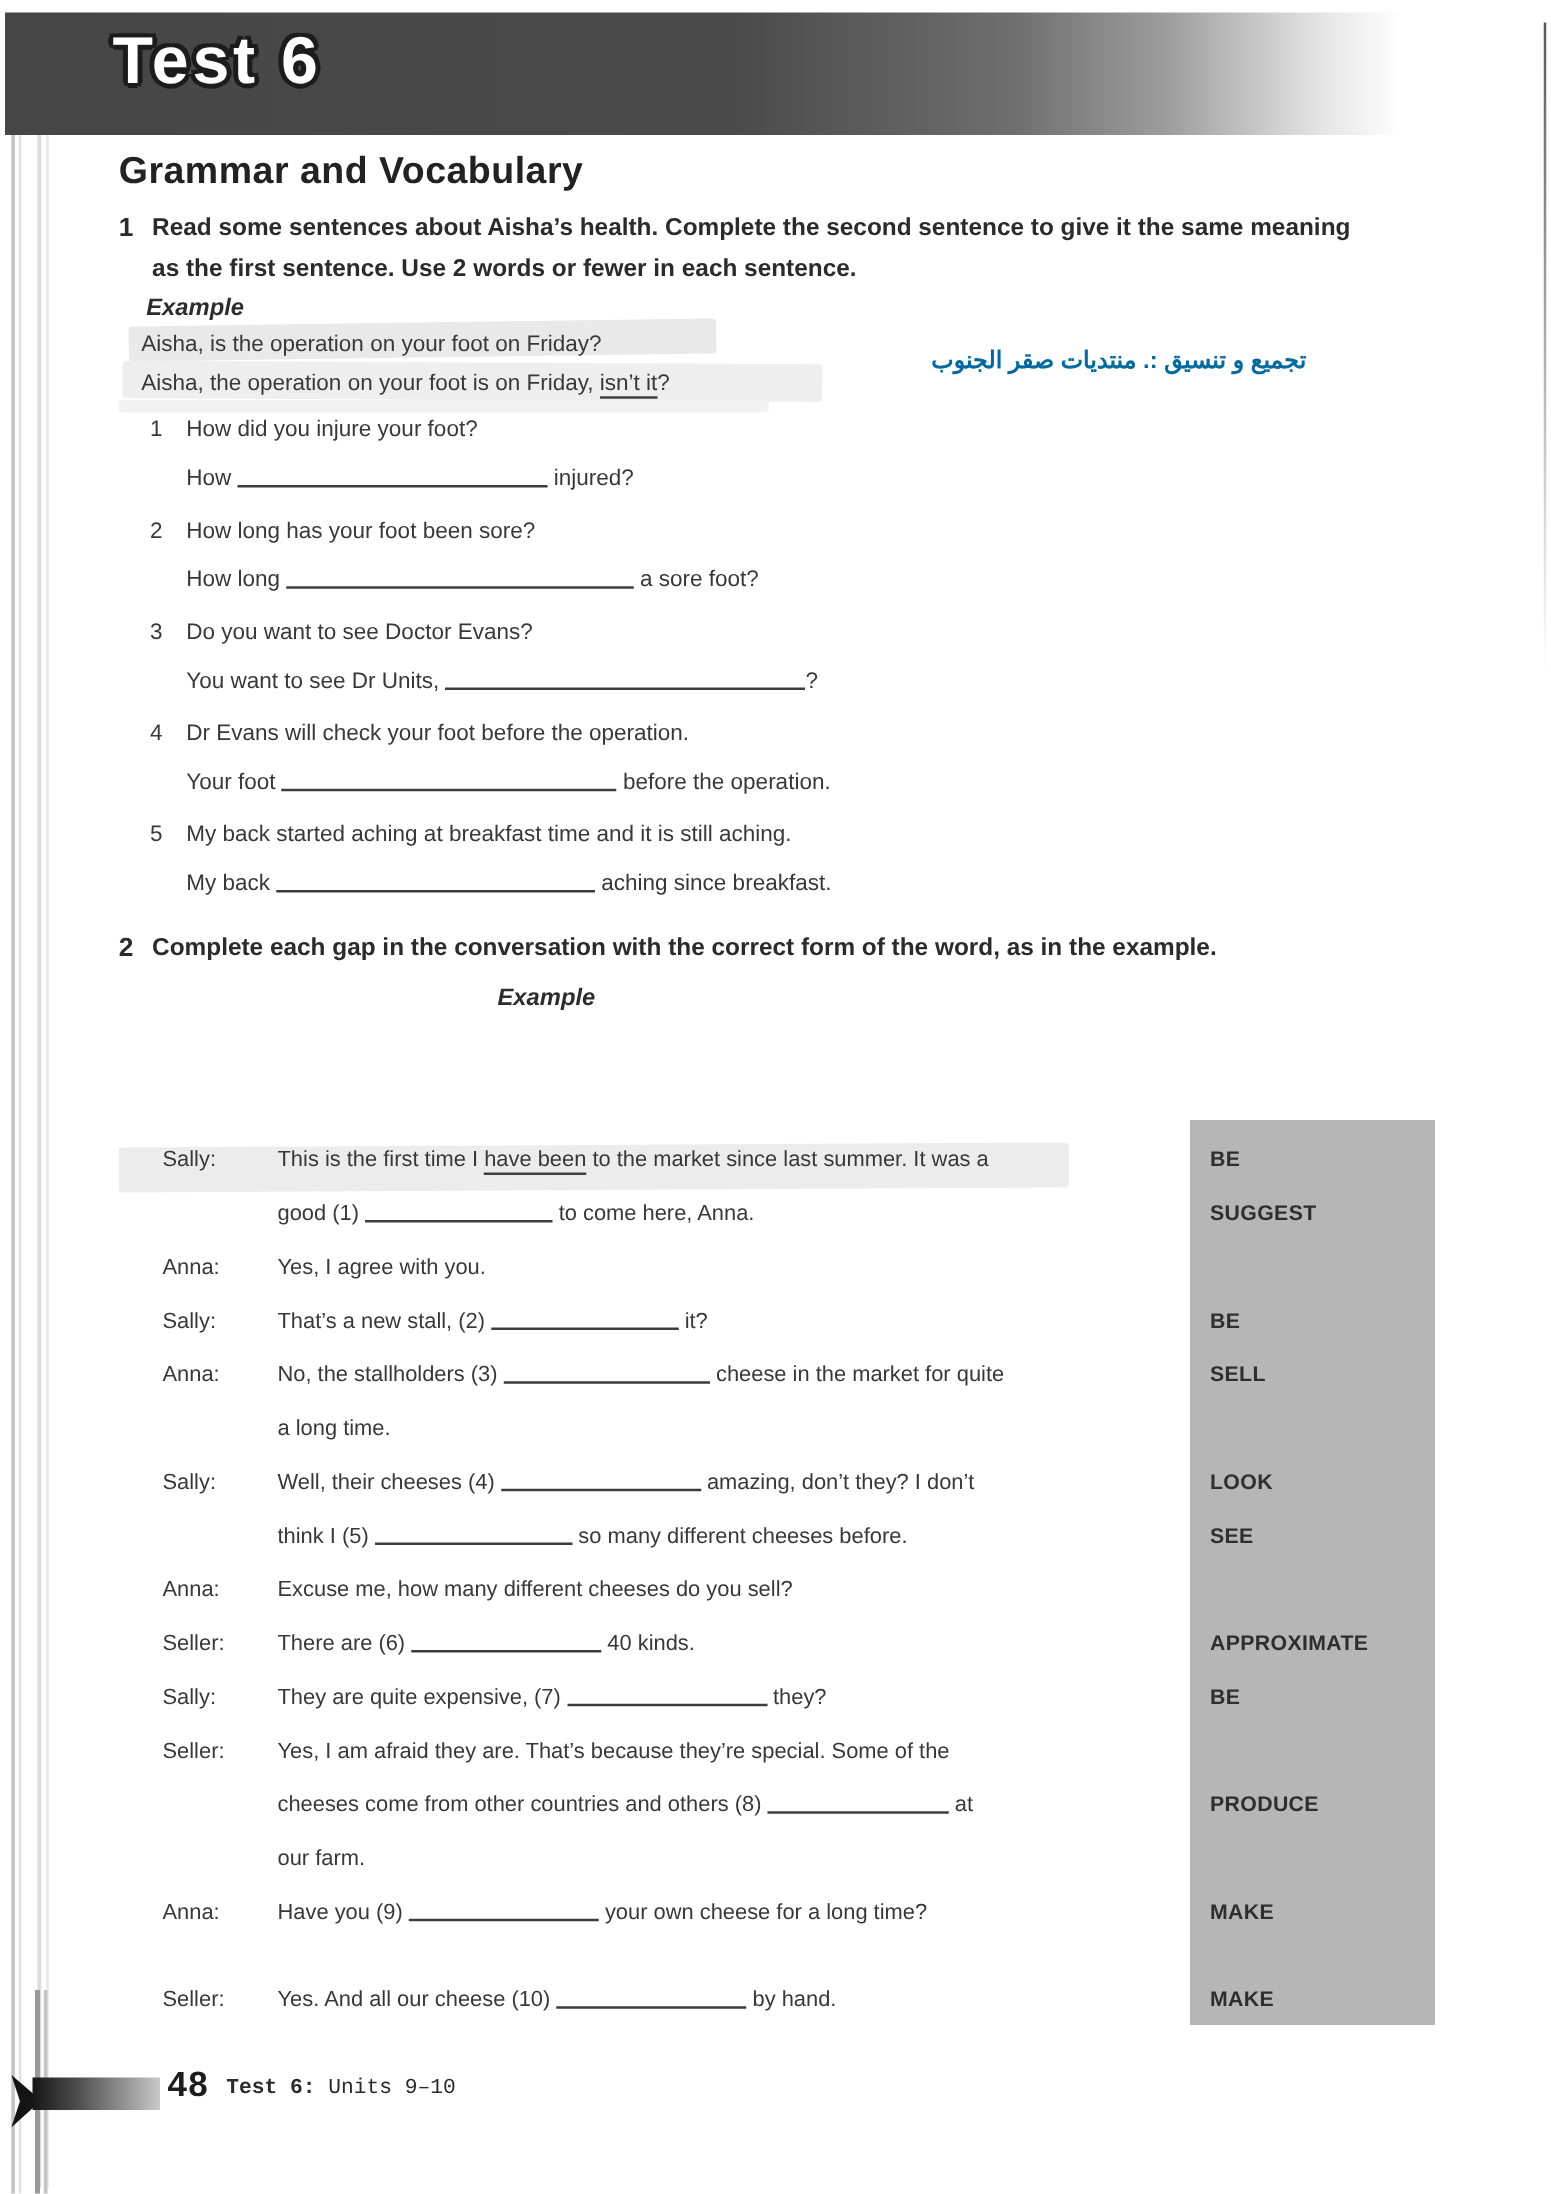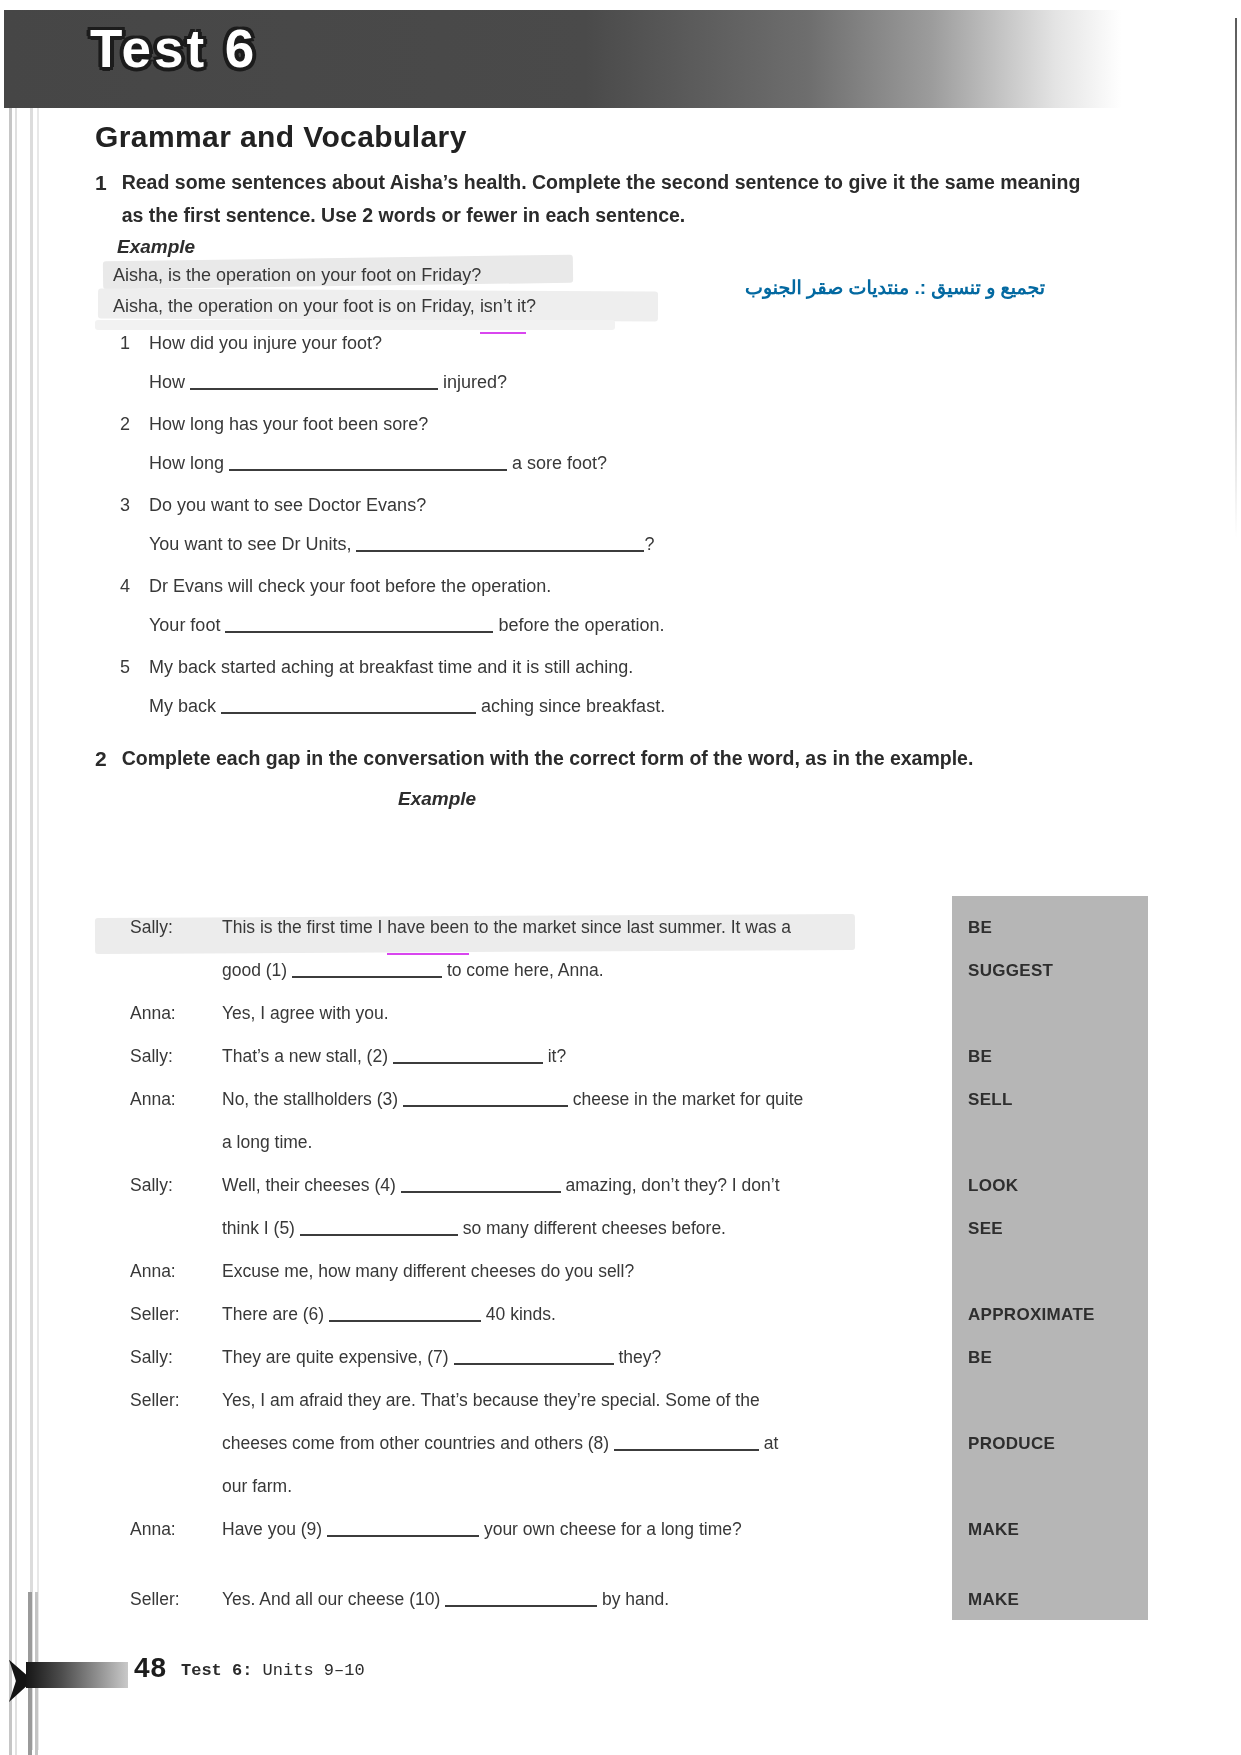--- a/index.html
+++ b/index.html
@@ -34,21 +34,21 @@
   .instr .num{font-size:21px;line-height:33px;}
   .instr .itext{font-size:19.5px;line-height:33px;}
   .instr1{left:95px;top:166px;width:990px;}
   .instr2{left:95px;top:742px;width:1050px;}
   .ex-label{position:absolute;font-style:italic;font-weight:700;font-size:19px;color:#2d2d2d;}
   .exl1{left:117px;top:236px;}
   .exl2{left:398px;top:788px;}
 
   
   .ex1-example{position:absolute;left:113px;top:260px;font-size:18px;line-height:31px;color:#383838;white-space:nowrap;}
-  .und{border-bottom:2px solid #d946ef;padding-bottom:16px;}
+  .und{border-bottom:2px solid #404040;padding-bottom:1px;}
   .arabic{position:absolute;left:700px;top:276px;width:345px;text-align:right;direction:rtl;
           font-weight:700;font-size:19px;color:#0369a1;}
 
   
   .q-wrap{position:absolute;left:120px;top:330px;width:980px;font-size:18px;color:#383838;}
   .q-row{display:flex;gap:17px;line-height:26px;margin-bottom:13px;white-space:nowrap;}
   .q-num{min-width:12px;color:#3a3a3a;}
   .a-row{margin-left:29px;line-height:26px;margin-bottom:16px;white-space:nowrap;}
   .blank{display:inline-block;border-bottom:2px solid #3c3c3c;height:14px;margin-bottom:-2px;}
 

